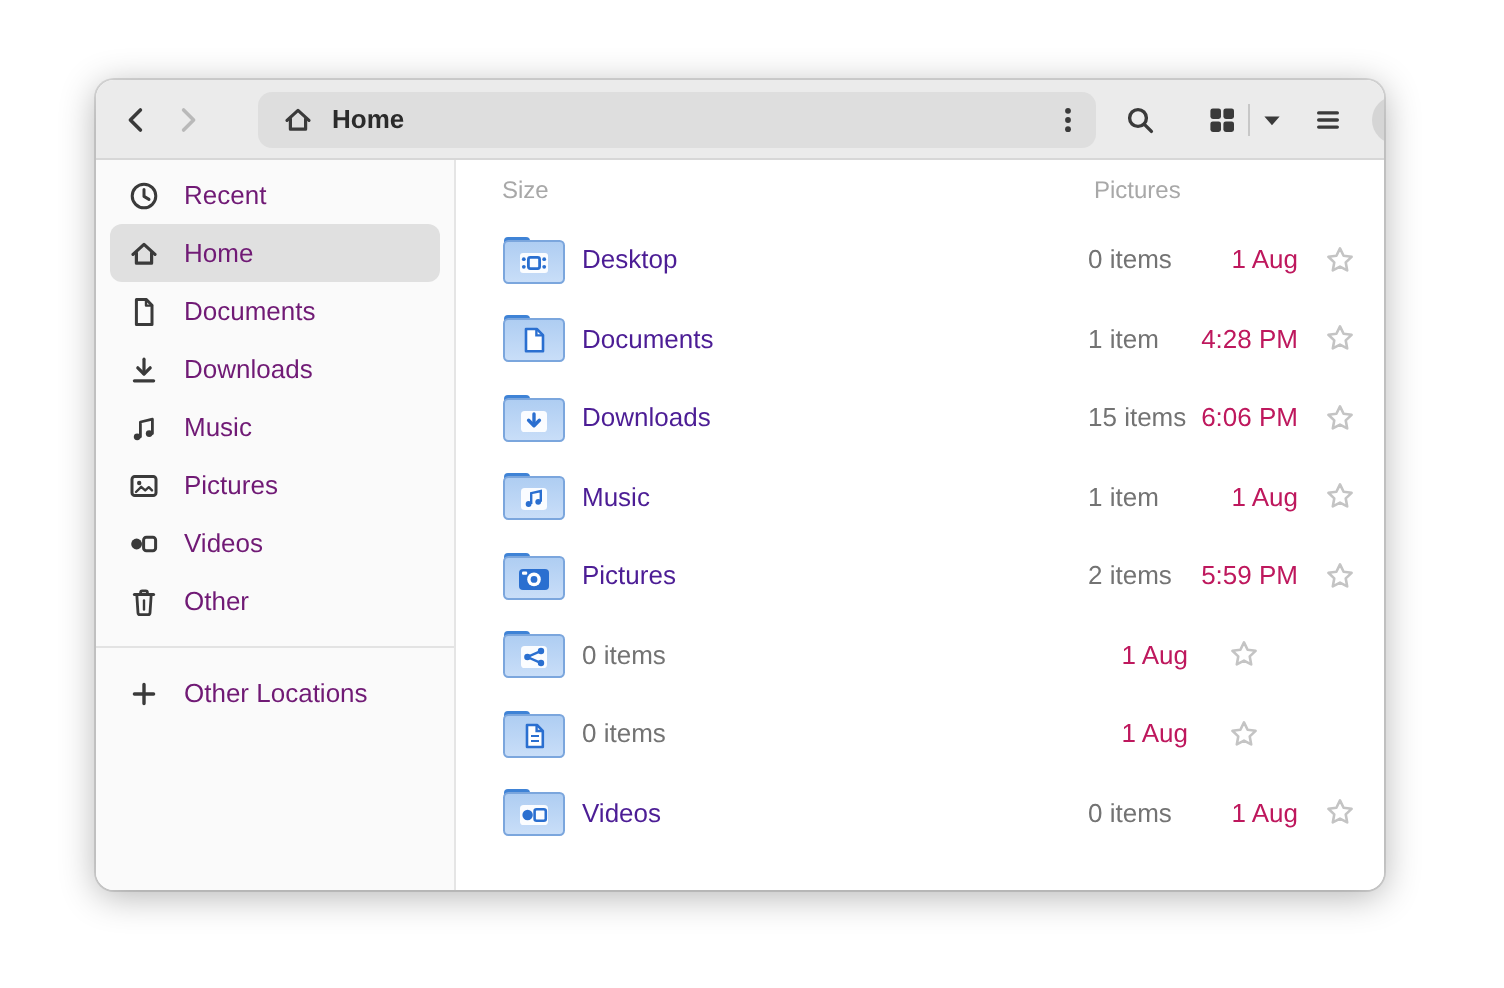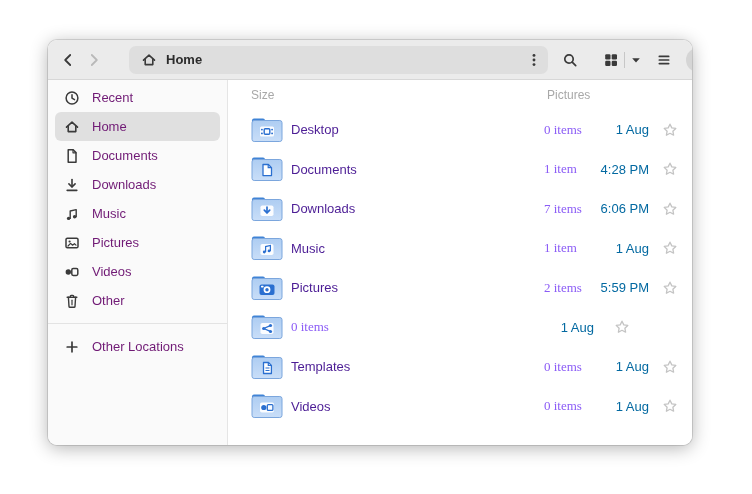--- a/index.html
+++ b/index.html
@@ -40,22 +40,22 @@
   .content{flex:1;background:#ffffff;min-width:0;}
   .cols{display:grid;grid-template-columns:293px 50px 55px 42px;padding-left:23px;margin-top:4px;
         height:21px;align-items:center;font-size:12px;color:#a8a8a8;}
   .col-name{display:flex;align-items:center;}
   .sort{color:#b3b3b3;margin-left:6px;}
   .col-mod{padding-left:3px;}
   .rows{margin-top:5px;}
   .row{display:grid;grid-template-columns:32px 8px 253px 50px 55px 42px;padding-left:23px;
        height:39.5px;align-items:center;font-size:13px;}
   .cell-name{color:#4c1d95;white-space:nowrap;overflow:hidden;}
-  .cell-size{color:#8b5cf6;white-space:nowrap;font-family:Liberation Serif, serif;}
-  .cell-mod{color:#0369a1;text-align:right;white-space:nowrap;}
+  .cell-size{color:#737373;white-space:nowrap;}
+  .cell-mod{color:#be185d;text-align:right;white-space:nowrap;}
   .cell-star{display:flex;align-items:center;justify-content:center;color:#c4c4c4;}
   .folder-ic{width:32px;height:26px;}
 </style>
 </head>
 <body>
 
 <svg width="0" height="0" style="position:absolute" aria-hidden="true">
   <defs>
     <linearGradient id="fgrad" x1="0" y1="0" x2="0" y2="1">
       <stop offset="0" stop-color="#aecdf2"></stop>
@@ -294,21 +294,21 @@
               <svg width="32" height="26" viewBox="0 0 32 26">
                 <rect x="1" y="1.5" width="13" height="7.5" rx="2" fill="#3f83d6"></rect>
                 <rect x="1" y="3.5" width="30" height="21" rx="2.2" fill="url(#fgrad)" stroke="#7ba6dd" stroke-width="1"></rect>
                 <rect x="9.5" y="9.5" width="13" height="10.5" rx="1.8" fill="#fff" opacity=".93"></rect>
                 <path d="M16 11v5.4" stroke="#2a6fd0" stroke-width="1.7" stroke-linecap="round"></path>
                 <path d="M13.3 14.1 16 16.9l2.7-2.8" fill="none" stroke="#2a6fd0" stroke-width="1.7" stroke-linecap="round" stroke-linejoin="round"></path>
               </svg>
             </span>
             <span></span>
             <span class="cell-name">Downloads</span>
-            <span class="cell-size">7 items</span>
+            <span class="cell-size">15 items</span>
             <span class="cell-mod">6:06 PM</span>
             <span class="cell-star">
               <span class="ic">
                 <svg width="16" height="16" viewBox="0 0 16 16">
                   <path d="M8 2.2l1.8 3.66 4 .55-2.93 2.8.73 4L8 11.3l-3.6 1.9.73-4L2.2 6.4l4-.55z" fill="none" stroke="currentColor" stroke-width="1.3" stroke-linejoin="round"></path>
                 </svg>
               </span>
             </span>
           </div>
           <div class="row">
@@ -384,21 +384,20 @@
             <span class="ic folder-ic">
               <svg width="32" height="26" viewBox="0 0 32 26">
                 <rect x="1" y="1.5" width="13" height="7.5" rx="2" fill="#3f83d6"></rect>
                 <rect x="1" y="3.5" width="30" height="21" rx="2.2" fill="url(#fgrad)" stroke="#7ba6dd" stroke-width="1"></rect>
                 <path d="M12.5 8.5h5l2.9 2.9v8.1h-7.9z" fill="#fff" stroke="#2a6fd0" stroke-width="1.3" stroke-linejoin="round"></path>
                 <path d="M17.3 8.7v2.8h2.9" fill="none" stroke="#2a6fd0" stroke-width="1.2"></path>
                 <path d="M14.5 14h4M14.5 16.5h4" stroke="#2a6fd0" stroke-width="1.1"></path>
               </svg>
             </span>
             <span></span>
-            <span class="cell-name">Templates</span>
             <span class="cell-size">0 items</span>
             <span class="cell-mod">1 Aug</span>
             <span class="cell-star">
               <span class="ic">
                 <svg width="16" height="16" viewBox="0 0 16 16">
                   <path d="M8 2.2l1.8 3.66 4 .55-2.93 2.8.73 4L8 11.3l-3.6 1.9.73-4L2.2 6.4l4-.55z" fill="none" stroke="currentColor" stroke-width="1.3" stroke-linejoin="round"></path>
                 </svg>
               </span>
             </span>
           </div>

